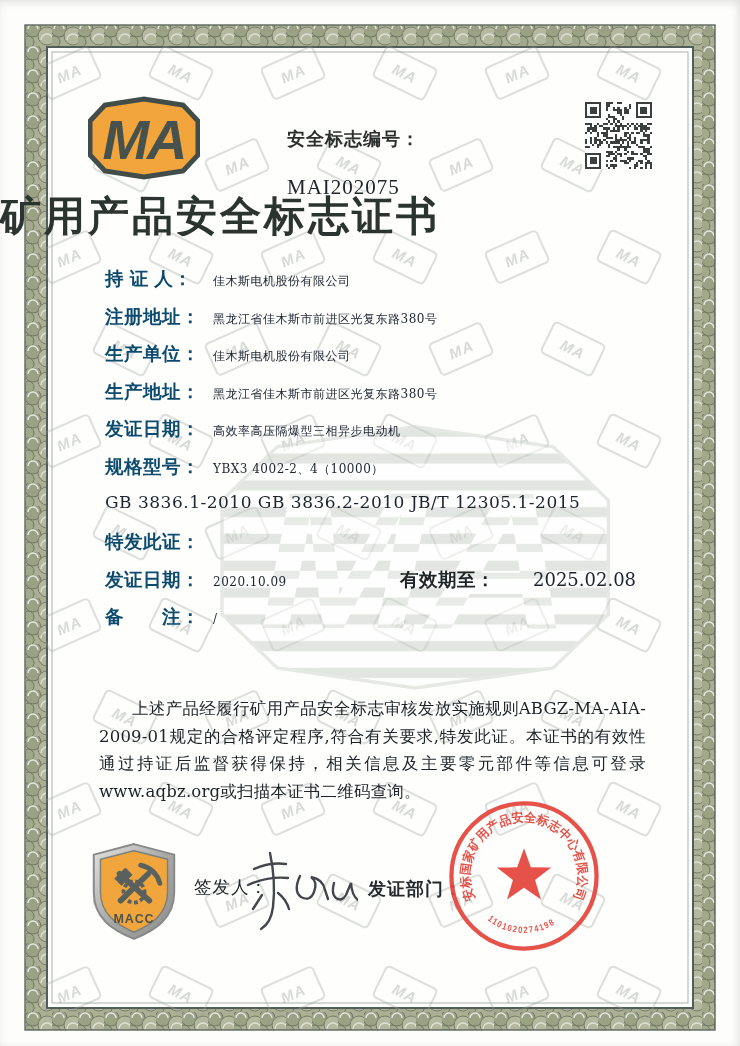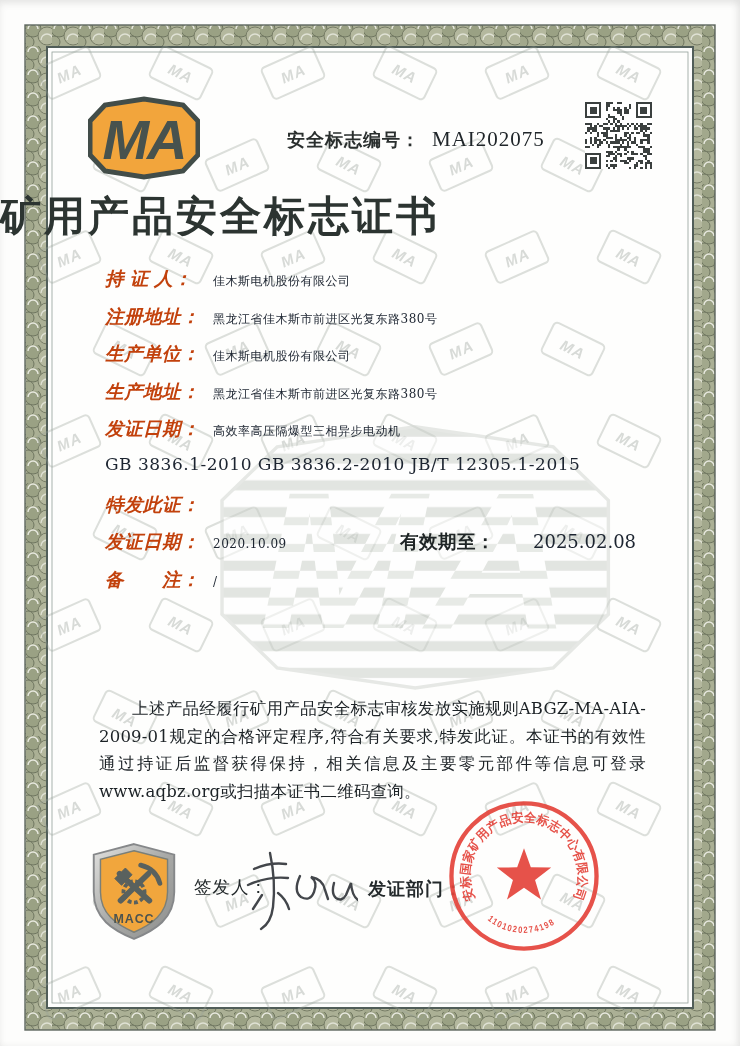--- a/index.html
+++ b/index.html
@@ -9,33 +9,33 @@
   .layer{position:absolute;inset:0;}
   .z1{z-index:1}.z2{z-index:2}.z3{z-index:3}
 
   
   .wm{position:absolute;width:54px;height:32px;border:2px solid rgba(152,160,153,.33);
       border-radius:5px;color:rgba(152,160,153,.38);font-weight:700;font-style:italic;
       display:flex;align-items:center;justify-content:center;font-size:15px;letter-spacing:1px;}
 
   
   .ma-logo{position:absolute;left:88px;top:96px;width:112px;height:84px;}
-  .certno{position:absolute;left:287px;top:127px;display:flex;align-items:baseline;gap:12px;}
+  .certno{position:absolute;left:287px;top:127px;display:flex;align-items:baseline;gap:24px;flex-direction:column;}
   .certno .lbl{font-weight:700;font-size:18px;color:#2a2f2e;letter-spacing:1px;}
   .certno .val{font-family:"Liberation Serif",serif;font-size:21px;color:#20262a;letter-spacing:1px;}
   .qr{position:absolute;left:585px;top:102px;width:67px;height:67px;}
 
   .title{position:absolute;left:0;right:0;top:189px;
          font-family:"DejaVu Serif",serif;font-weight:700;font-size:41px;
          color:#2c3431;letter-spacing:3px;}
 
   
   .fields{position:absolute;left:105px;top:266px;width:585px;}
   .frow{display:flex;align-items:baseline;height:37.6px;}
-  .flabel{font-weight:700;font-size:18.5px;color:#c2410c;flex:0 0 108px;white-space:pre;letter-spacing:.5px;font-style:italic;}
+  .flabel{font-weight:700;font-size:18.5px;color:#0c4a6e;flex:0 0 108px;white-space:pre;letter-spacing:.5px;}
   .fvalue{font-family:"DejaVu Serif",serif;font-size:12px;color:#1c2430;letter-spacing:.5px;white-space:nowrap;}
   .frow.wide .flabel{flex:0 0 auto;margin-right:12px;}
   .frow.wide .fvalue{font-size:17px;}
   .issue-val{flex:0 0 187px;}
   .vlabel{font-weight:700;font-size:18.5px;color:#1f2526;letter-spacing:.5px;}
   .vval{font-family:"DejaVu Serif",serif;font-size:18px;color:#1c2430;margin-left:38px;}
 
   .statement{position:absolute;left:99px;top:695px;width:547px;
              font-family:"DejaVu Serif",serif;font-size:16.5px;line-height:27.5px;
              color:#1c2226;text-align:justify;text-indent:2em;letter-spacing:.2px;}
@@ -443,20 +443,24 @@
         <span class="fvalue">佳木斯电机股份有限公司</span>
       </div>
       <div class="frow">
         <span class="flabel">生产地址：</span>
         <span class="fvalue">黑龙江省佳木斯市前进区光复东路380号</span>
       </div>
       <div class="frow">
         <span class="flabel">发证日期：</span>
         <span class="fvalue">高效率高压隔爆型三相异步电动机</span>
       </div>
+      <div class="frow">
+        <span class="flabel">规格型号：</span>
+        <span class="fvalue">YBX3 4002-2、4（10000）</span>
+      </div>
       <div class="frow wide">
         <span class="fvalue">GB 3836.1-2010 GB 3836.2-2010 JB/T 12305.1-2015</span>
       </div>
       <div class="frow">
         <span class="flabel">特发此证：</span>
       </div>
       <div class="frow">
         <span class="flabel">发证日期：</span>
         <span class="fvalue issue-val">2020.10.09</span>
         <span class="vlabel">有效期至：</span>

